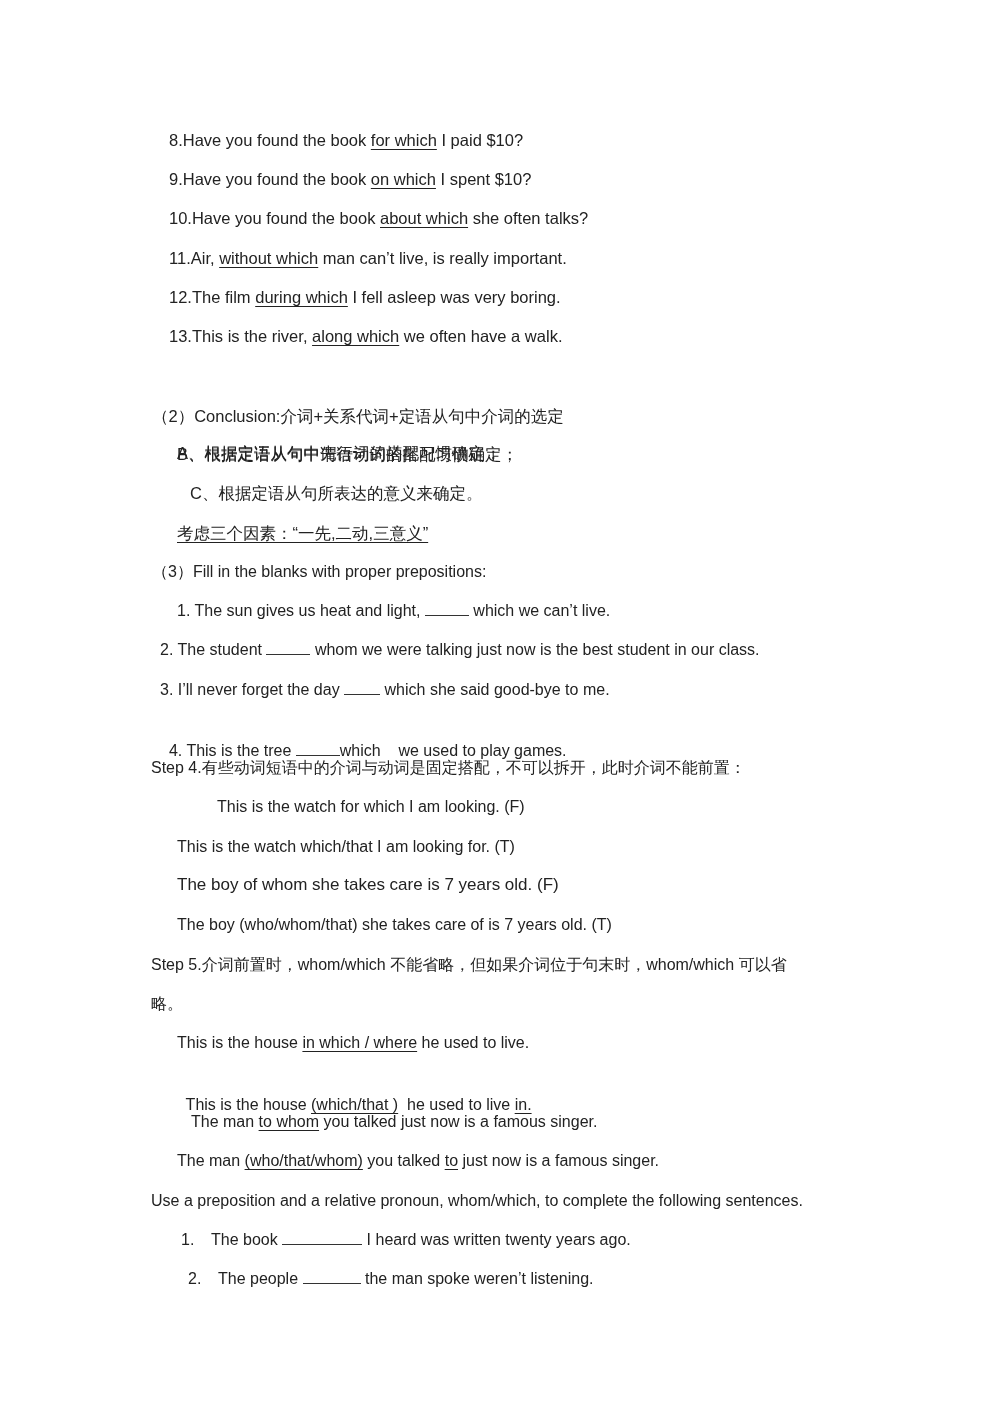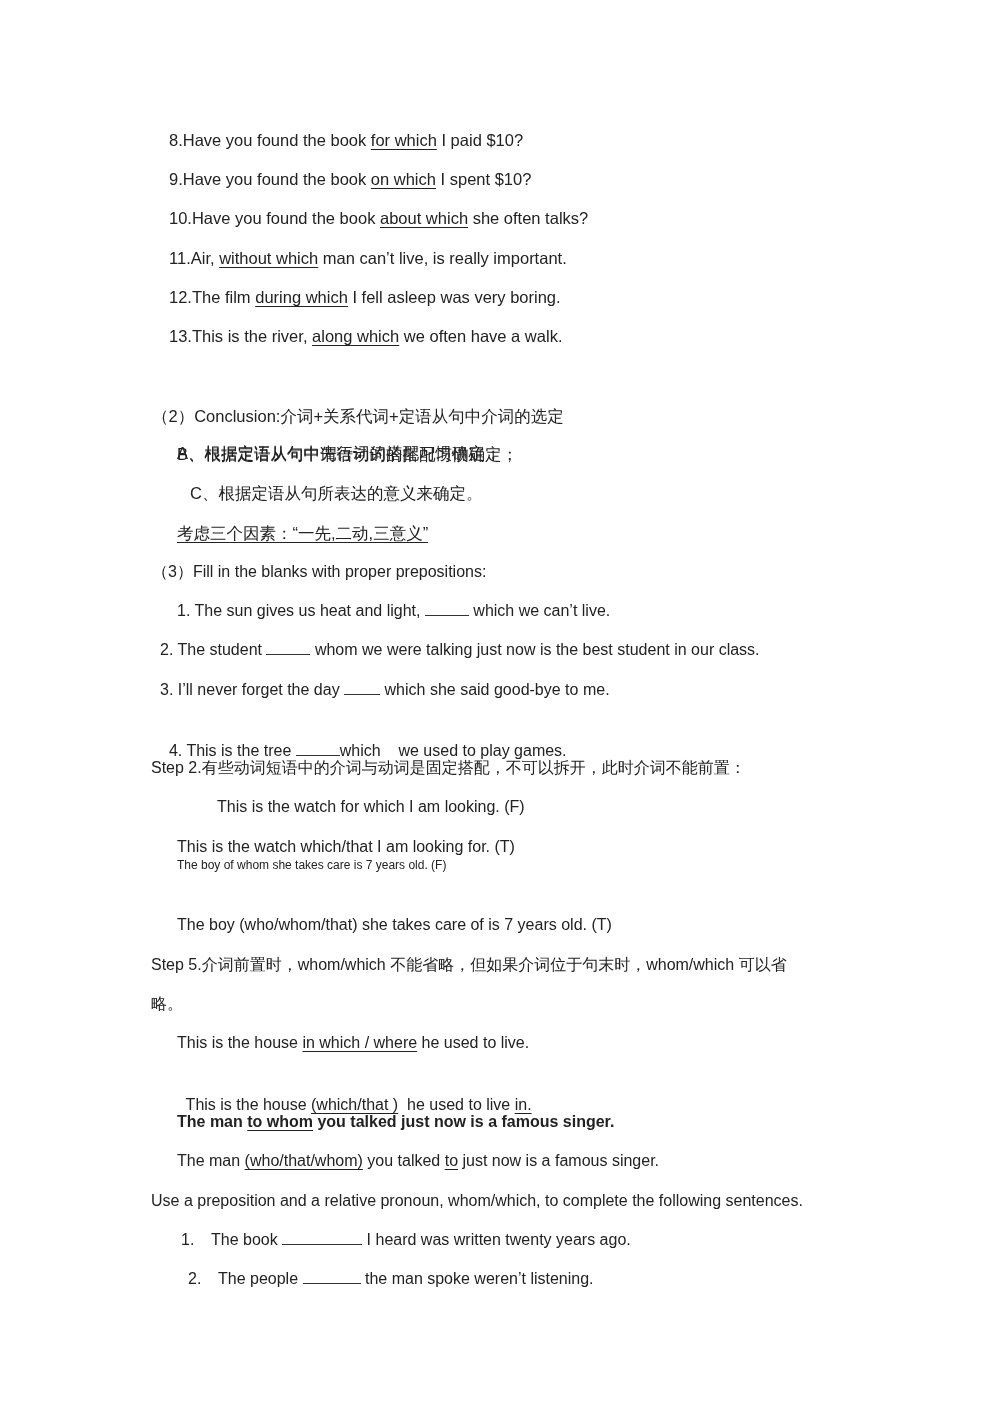--- a/index.html
+++ b/index.html
@@ -50,36 +50,36 @@
 <div class="line" style="left:160px;top:639px;font-size:16px;">
   <span>2. The student </span><span class="blank" style="width:44px;"></span><span> whom we were talking just now is the best student in our class.</span>
 </div>
 <div class="line" style="left:160px;top:679px;font-size:16px;">
   <span>3. I’ll never forget the day </span><span class="blank" style="width:36px;"></span><span> which she said good-bye to me.</span>
 </div>
 <div class="line" style="left:160px;top:718px;font-size:16px;white-space:pre;">
   <span>4. This is the tree </span><span class="blank" style="width:44px;"></span><span>which    we used to play games.</span>
 </div>
 
-<div class="line" style="left:151px;top:757px;font-size:16px;">Step 2.有些动词短语中的介词与动词是固定搭配，不可以拆开，此时介词不能前置：</div>
+<div class="line" style="left:151px;top:757px;font-size:16px;">Step 4.有些动词短语中的介词与动词是固定搭配，不可以拆开，此时介词不能前置：</div>
 <div class="line" style="left:177px;top:796px;font-size:16px;margin-left:40px;">This is the watch for which I am looking. (F)</div>
 <div class="line" style="left:177px;top:836px;font-size:16px;">This is the watch which/that I am looking for. (T)</div>
-<div class="line" style="left:177px;top:854px;font-size:12px;">The boy of whom she takes care is 7 years old. (F)</div>
+<div class="line" style="left:177px;top:874px;font-size:17px;">The boy of whom she takes care is 7 years old. (F)</div>
 <div class="line" style="left:177px;top:914px;font-size:16px;">The boy (who/whom/that) she takes care of is 7 years old. (T)</div>
 
 <div class="line" style="left:151px;top:954px;font-size:16px;">Step 5.介词前置时，whom/which 不能省略，但如果介词位于句末时，whom/which 可以省</div>
 <div class="line" style="left:151px;top:993px;font-size:16px;">略。</div>
 
 <div class="line" style="left:177px;top:1032px;font-size:16px;">
   <span>This is the house </span><span class="u">in which / where</span><span> he used to live.</span>
 </div>
 <div class="line" style="left:177px;top:1072px;font-size:16px;white-space:pre;">
   <span>This is the house </span><span class="u">(which/that )</span><span>  he used to live </span><span class="u">in.</span>
 </div>
-<div class="line" style="left:177px;top:1111px;font-size:16px;font-weight:bold;">
+<div class="line" style="left:191px;top:1111px;font-size:16px;">
   <span>The man </span><span class="u">to whom</span><span> you talked just now is a famous singer.</span>
 </div>
 <div class="line" style="left:177px;top:1150px;font-size:16px;">
   <span>The man </span><span class="u">(who/that/whom)</span><span> you talked </span><span class="u">to</span><span> just now is a famous singer.</span>
 </div>
 
 <div class="line" style="left:151px;top:1190px;font-size:16px;">Use a preposition and a relative pronoun, whom/which, to complete the following sentences.</div>
 <div class="line" style="left:181px;top:1229px;font-size:16px;">
   <span class="numtab">1.</span><span>The book </span><span class="blank" style="width:80px;"></span><span> I heard was written twenty years ago.</span>
 </div>

